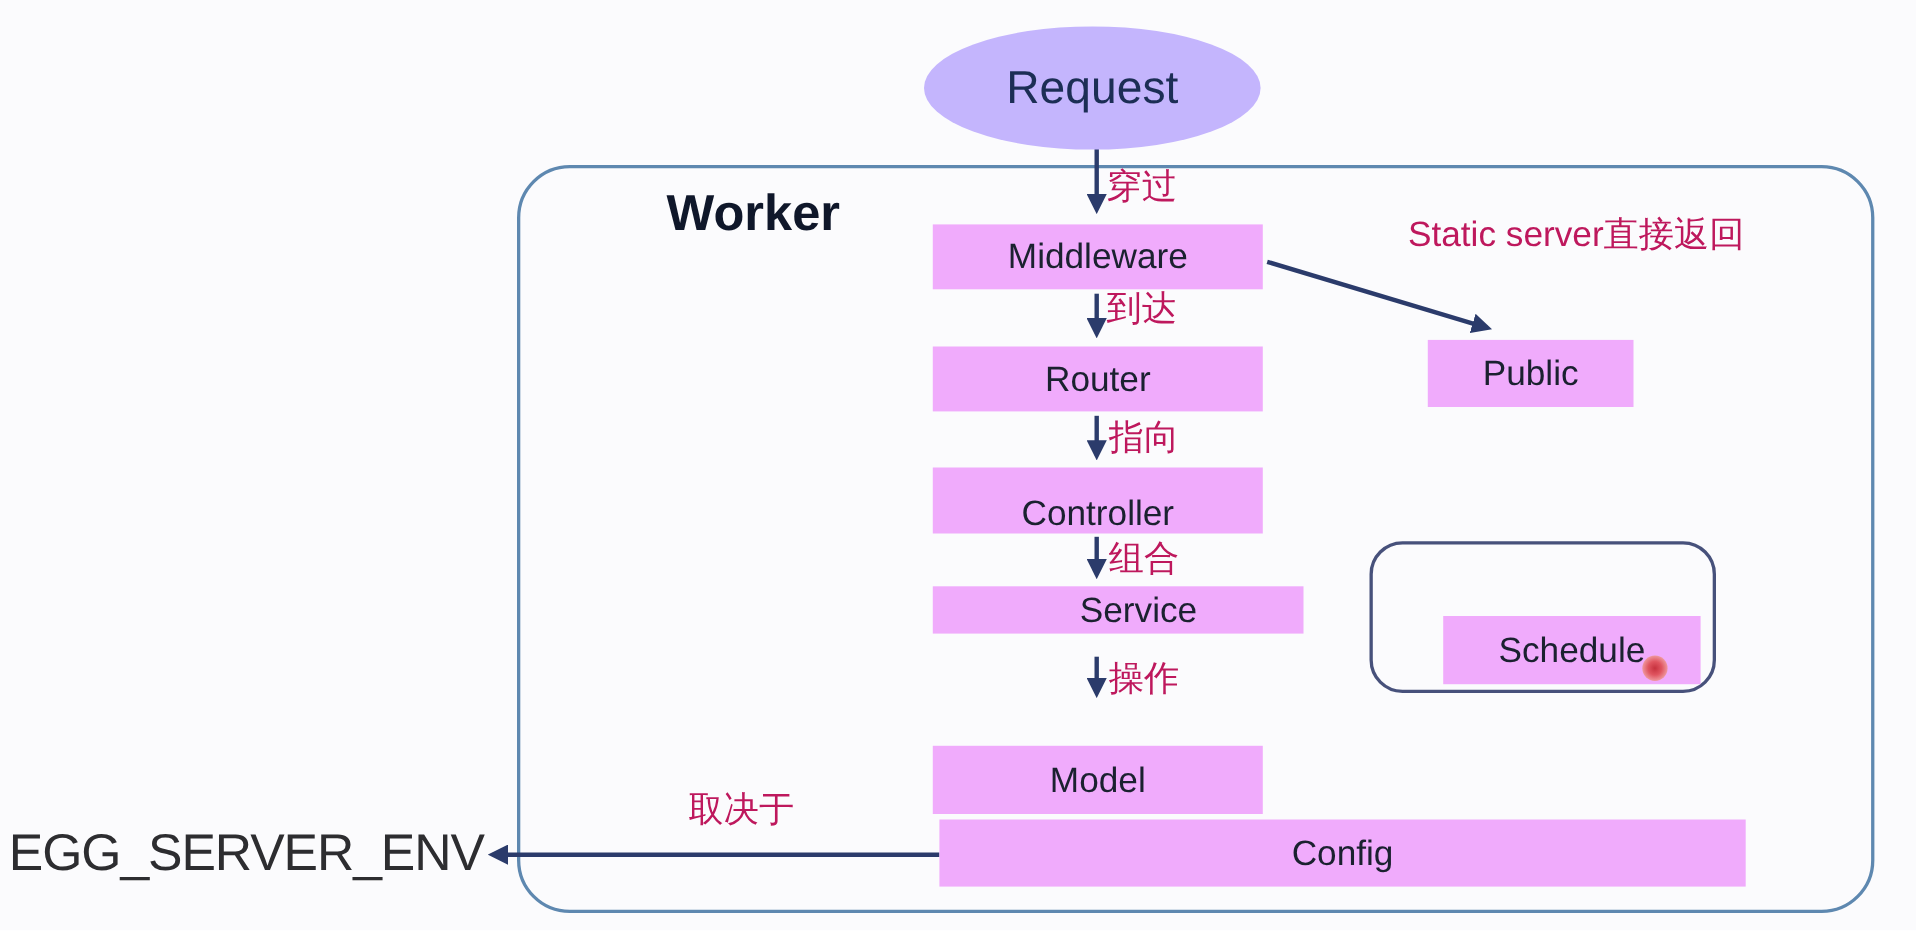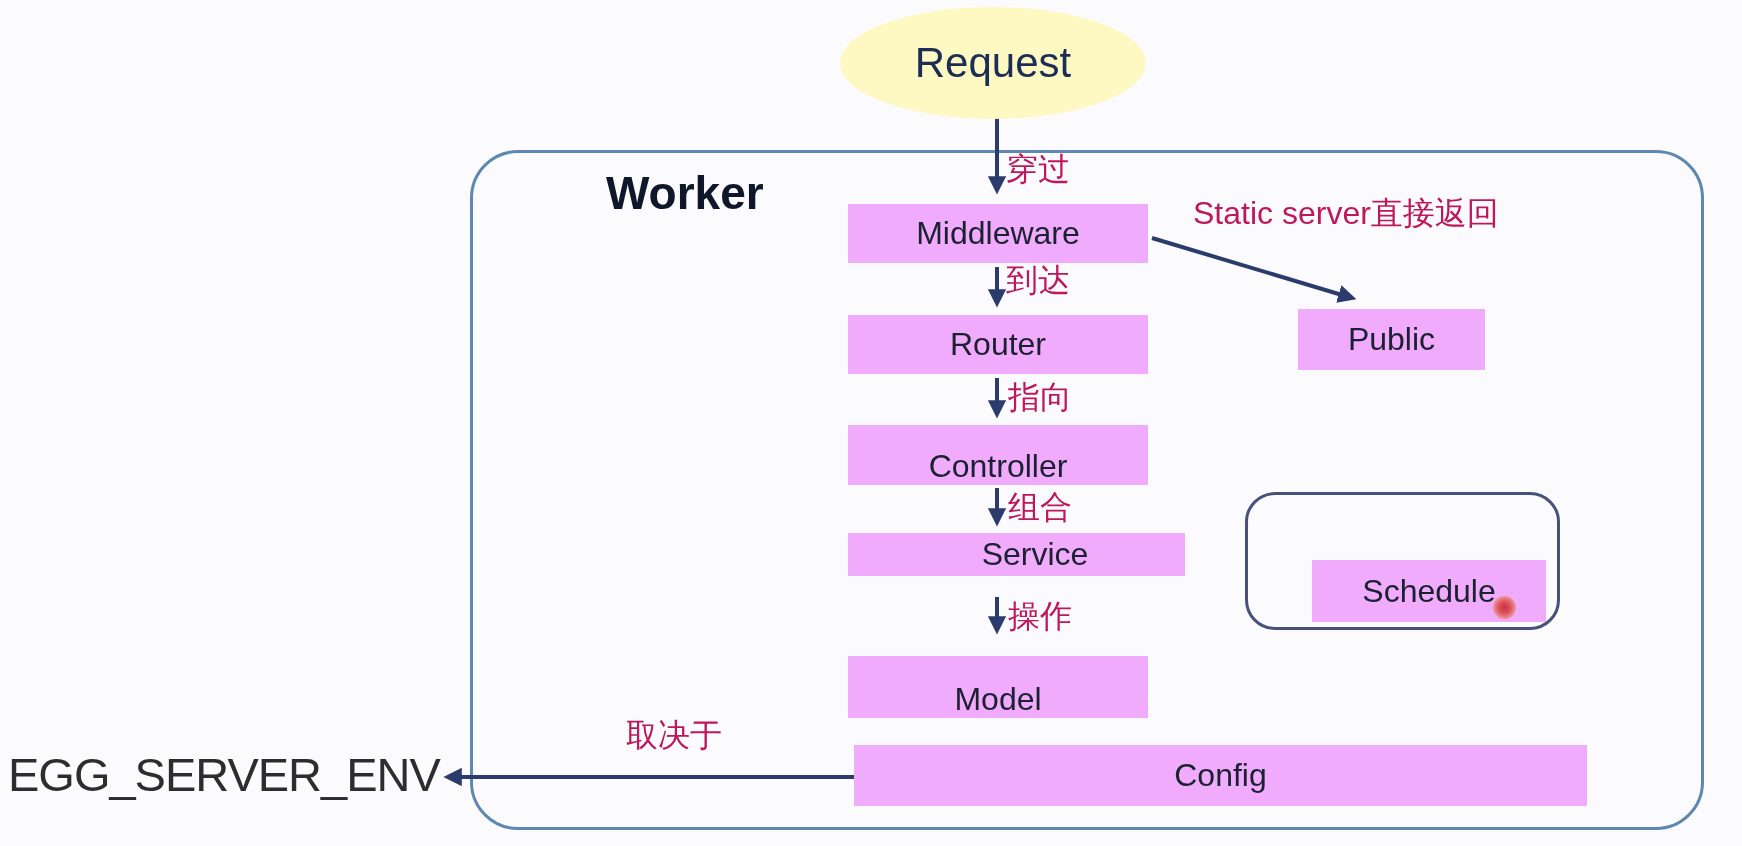--- a/index.html
+++ b/index.html
@@ -29,42 +29,42 @@
   .worker-label {
     position: absolute;
     left: 606px; top: 168px;
     font-size: 46px;
     font-weight: 600;
     color: #0f172a;
     line-height: 1.1;
   }
   .ellipse {
     position: absolute;
-    left: 840px; top: 7px;
+    left: 840px; top: 24px;
     width: 306px; height: 112px;
-    background: #fef9c3;
+    background: #c4b5fd;
     border-radius: 50%;
     display: flex; align-items: center; justify-content: center;
     color: #1c2e55;
     font-size: 42px;
     font-weight: 500;
   }
   .node {
     position: absolute;
     background: #f0abfc;
     color: #1b2130;
     display: flex; align-items: center; justify-content: center;
     font-size: 32px;
     font-weight: 400;
   }
   .n-middleware { left: 848px; top: 204px; width: 300px; height: 59px; }
   .n-router     { left: 848px; top: 315px; width: 300px; height: 59px; }
   .n-controller { left: 848px; top: 425px; width: 300px; height: 60px; align-items: flex-end; }
   .n-service    { left: 848px; top: 533px; width: 300px; height: 43px; padding-left: 37px; }
-  .n-model      { left: 848px; top: 656px; width: 300px; height: 62px; align-items: flex-end; }
+  .n-model      { left: 848px; top: 678px; width: 300px; height: 62px; }
   .n-public     { left: 1298px; top: 309px; width: 187px; height: 61px; }
   .n-config     { left: 854px; top: 745px; width: 733px; height: 61px; }
   .n-schedule   { left: 1285px; top: 560px; width: 234px; height: 62px; margin-left: 27px; }
   .schedule-outer {
     position: absolute;
     left: 1245px; top: 492px;
     width: 315px; height: 138px;
     border: 3px solid #47517b;
     border-radius: 30px;
     box-sizing: border-box;
@@ -82,21 +82,21 @@
     font-size: 32px;
     font-weight: 400;
     line-height: 1.05;
     white-space: nowrap;
   }
   .lbl-pass    { left: 1006px; top: 153px; }
   .lbl-arrive  { left: 1006px; top: 264px; }
   .lbl-point   { left: 1008px; top: 381px; }
   .lbl-compose { left: 1008px; top: 491px; }
   .lbl-operate { left: 1008px; top: 600px; }
-  .lbl-static  { left: 1193px; top: 197px; }
+  .lbl-static  { left: 1280px; top: 197px; }
   .lbl-depends { left: 626px;  top: 719px; text-align: right; }
   .env-label {
     position: absolute;
     left: 8px; top: 747px;
     font-size: 47px;
     letter-spacing: -1px;
     color: #2d2d30;
     white-space: nowrap;
   }
 </style>

